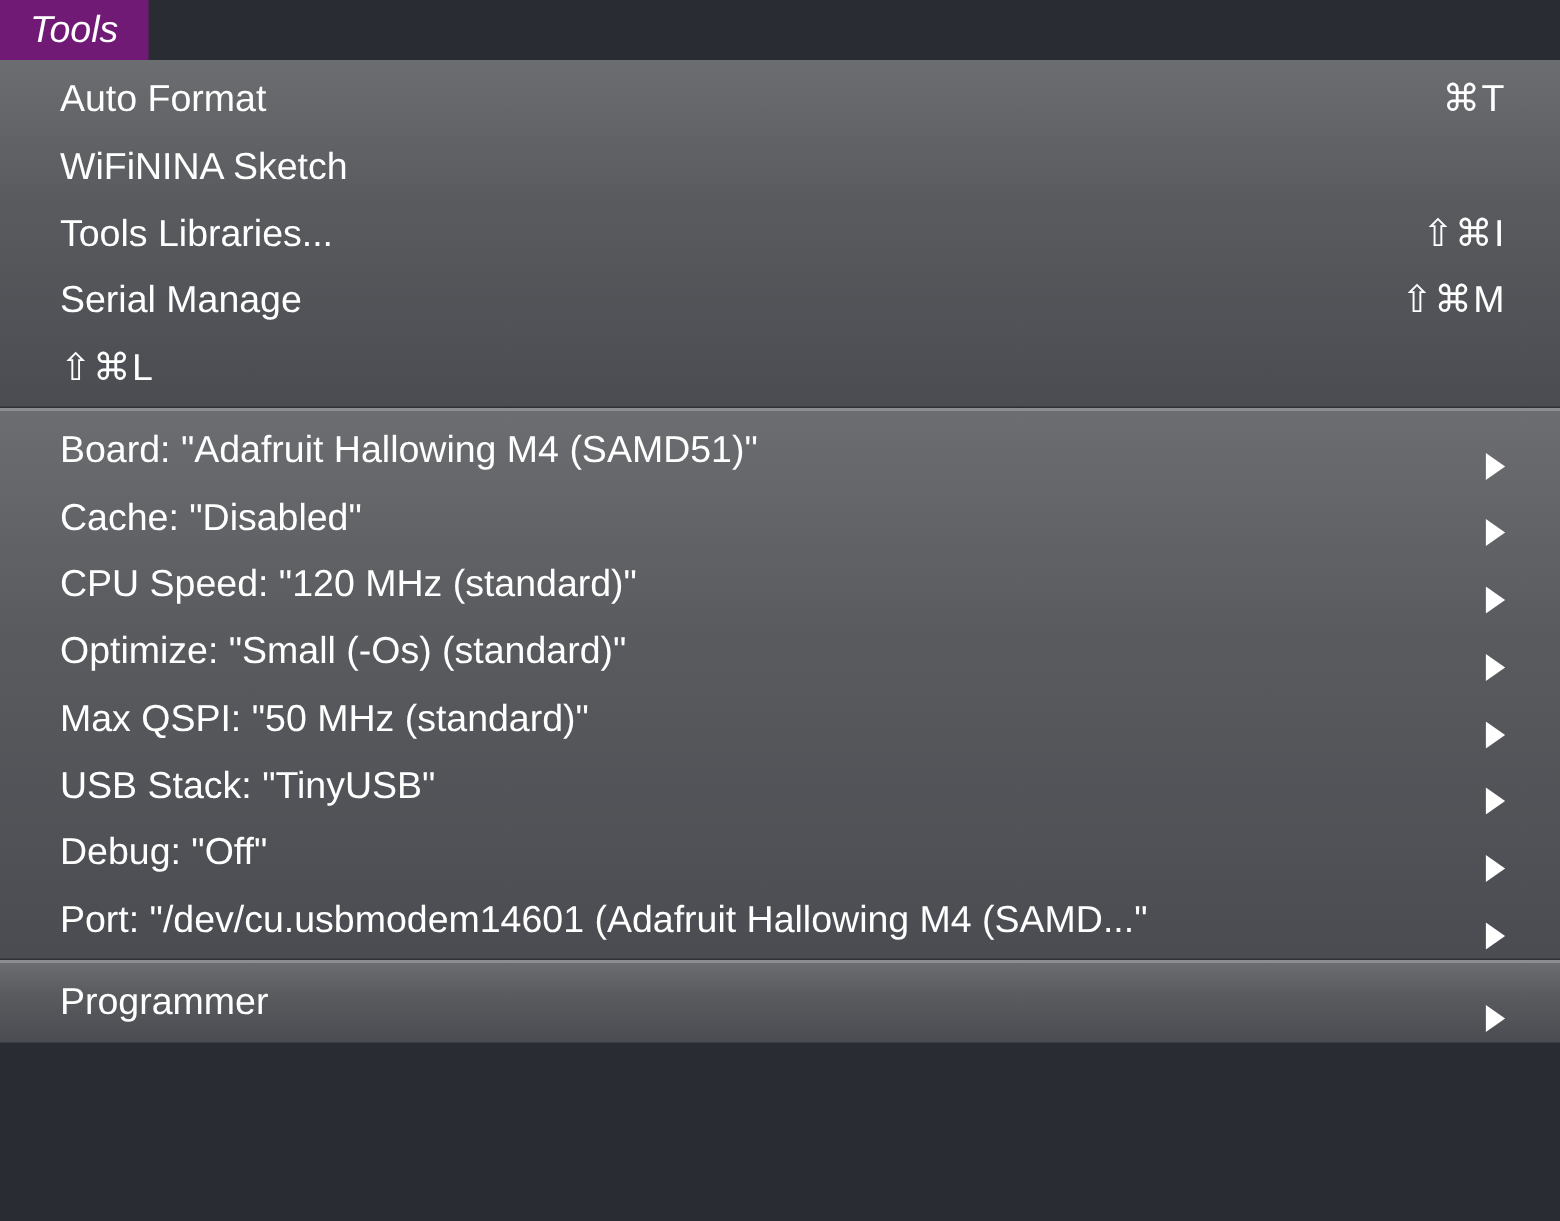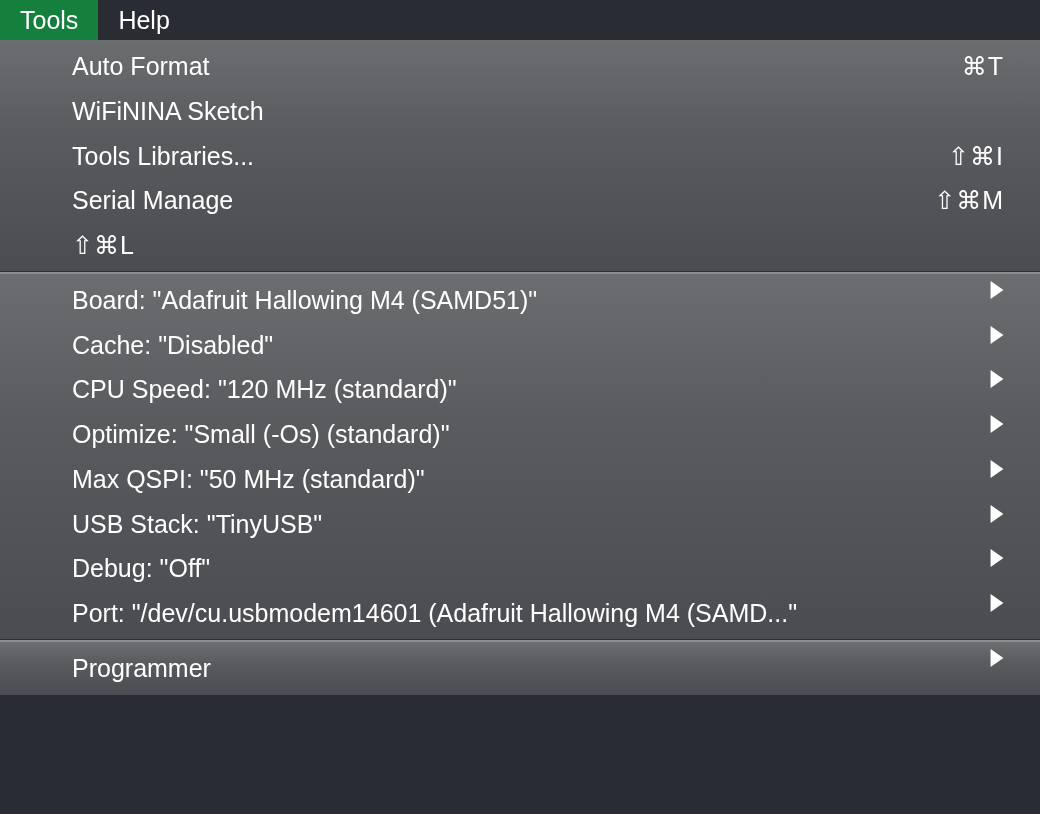--- a/index.html
+++ b/index.html
@@ -21,22 +21,23 @@
       background: #2a2c33;
       align-items: center;
     }
     .menubar-item {
       padding: 6px 20px;
       font-size: 25px;
       font-weight: 500;
       cursor: default;
     }
     .menubar-item.active {
-      background: #15803d;
-      color: #ffffff;
+      background: #701a75;
+      color: #ffffff;
+      font-style: italic;
     }
     .dropdown {
       position: relative;
     }
     .menu-section {
       padding: 4px 0;
       background: linear-gradient(to bottom, #6c6d70 0%, #5a5b5f 40%, #4b4c51 100%);
     }
     .menu-section + .menu-section {
       border-top: 2px solid #8c8d90;
@@ -46,29 +47,28 @@
       content: "";
       position: absolute;
       top: -3px;
       left: 0;
       right: 0;
       height: 1px;
       background: #2f3034;
     }
     .menu-item {
       display: flex;
-      align-items: flex-start;
+      align-items: flex-end;
       justify-content: space-between;
       padding: 3px 36px 3px 40px;
       font-size: 25px;
       font-weight: 400;
       color: #ffffff;
       cursor: default;
       line-height: 1.55;
-      margin-left: 32px;
     }
     .menu-item-label {
       white-space: nowrap;
       overflow: hidden;
       text-overflow: ellipsis;
       max-width: 860px;
     }
     .menu-item-shortcut {
       font-size: 25px;
       font-weight: 400;
@@ -85,21 +85,20 @@
       width: 14px;
       height: 18px;
       fill: #ffffff;
     }
   </style>
 </head>
 <body>
 
 <div class="menubar">
   <div class="menubar-item active">Tools</div>
-  <div class="menubar-item">Help</div>
 </div>
 
 <div class="dropdown">
 
   <div class="menu-section">
     <div class="menu-item">
       <span class="menu-item-label">Auto Format</span>
       <span class="menu-item-shortcut">⌘T</span>
     </div>
     <div class="menu-item">

